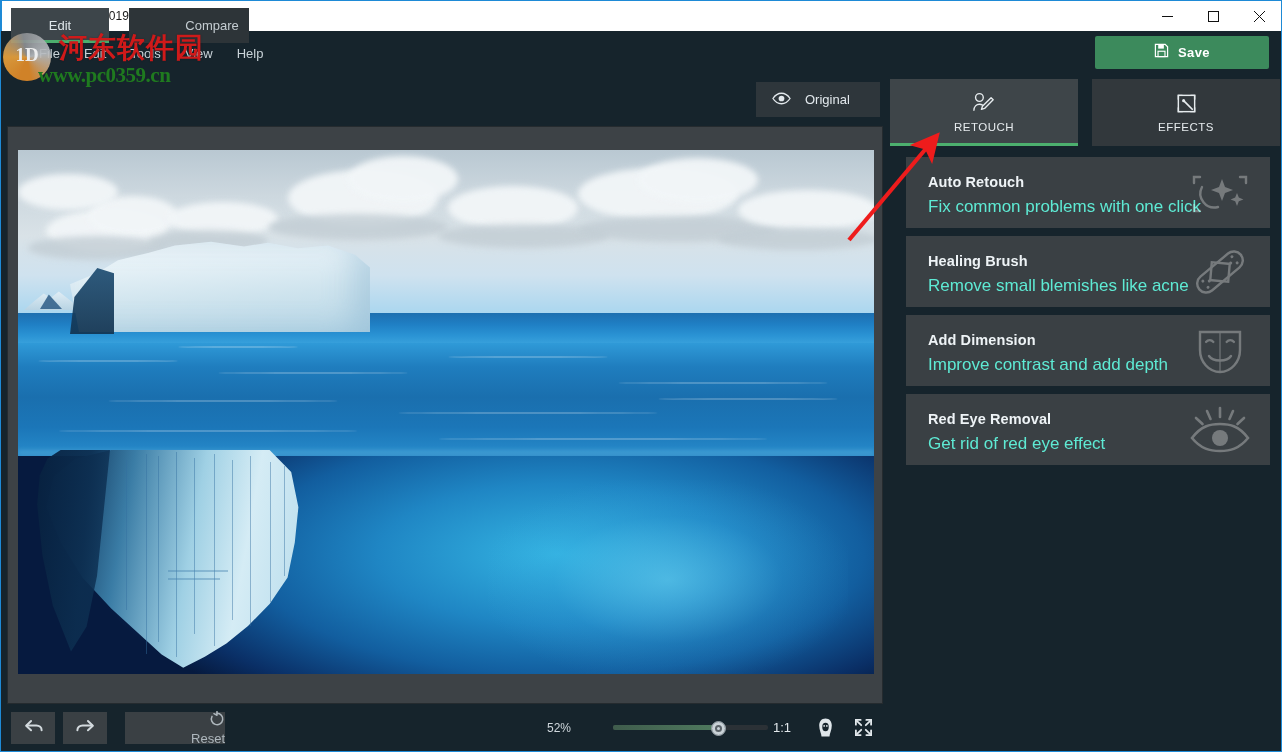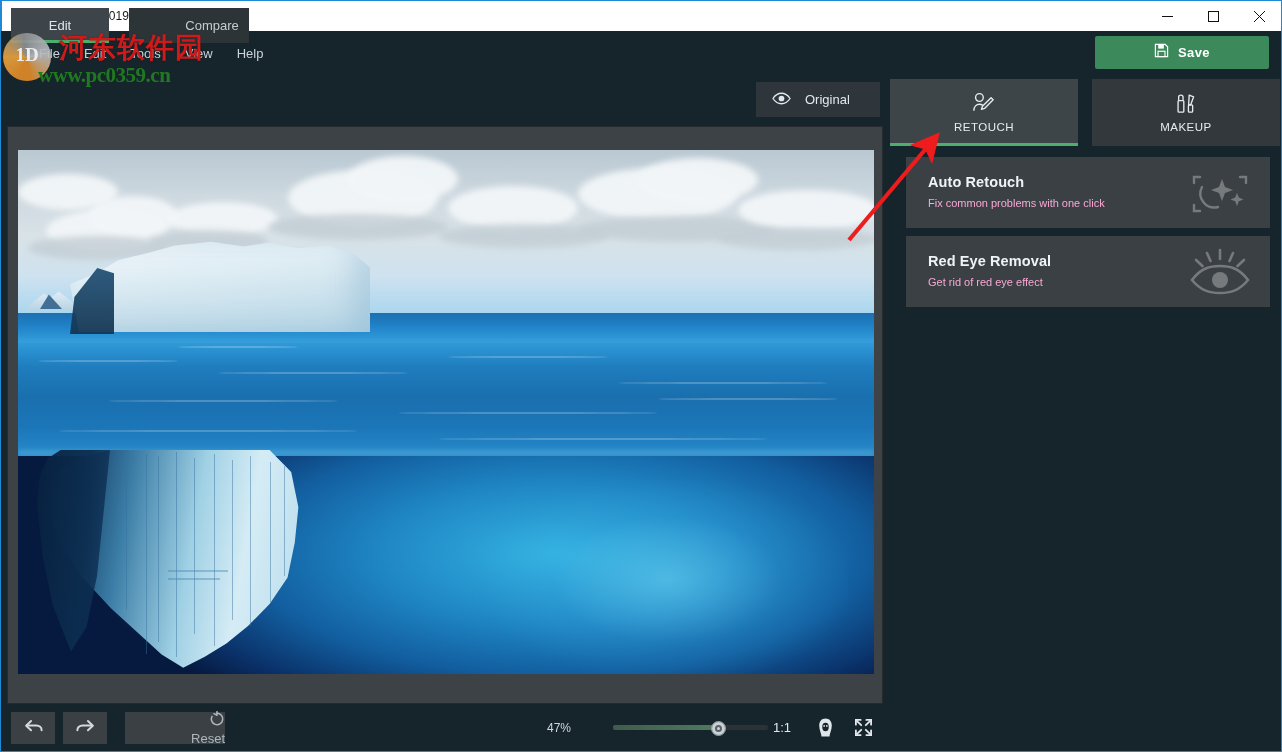--- a/index.html
+++ b/index.html
@@ -270,21 +270,21 @@
     cursor: pointer;
     overflow: hidden;
   }
   .tool-row .t-title {
     position: absolute; left: 22px; top: 17px;
     font-size: 14.5px; font-weight: bold; color: #eef3f6;
     letter-spacing: .1px;
   }
   .tool-row .t-sub {
     position: absolute; left: 22px; top: 40px;
-    font-size: 11px; color: #f9a8d4;
+    font-size: 17px; color: #5eead4;
   }
   .tool-row .t-ico {
     position: absolute; right: 14px; top: 8px;
     width: 72px; height: 56px;
     opacity: .30;
     display: flex; align-items: center; justify-content: center;
   }
 
   
   .bottombar {
@@ -514,53 +514,83 @@
           <svg width="24" height="22" viewBox="0 0 26 24">
             <circle cx="8" cy="6" r="4.2" fill="none" stroke="#e6ebee" stroke-width="1.5"></circle>
             <path d="M2 20c0-4.2 2.7-6.6 6-6.6 1.3 0 2.5.35 3.5 1" fill="none" stroke="#e6ebee" stroke-width="1.5" stroke-linecap="round"></path>
             <path d="M23 8.5l-9.4 9.4-3.4 1.1 1.1-3.4L20.7 6.2z" fill="none" stroke="#e6ebee" stroke-width="1.5" stroke-linejoin="round"></path>
           </svg>
         </span>
         <span class="lbl">RETOUCH</span>
       </div>
 
 
+
+
       <div class="tool-tab">
         <span class="ico">
           <svg width="23" height="23" viewBox="0 0 24 24">
-            <rect x="3.2" y="9" width="6" height="12" rx="1" fill="none" stroke="#e6ebee" stroke-width="1.4"></rect>
-            <path d="M3.8 9V5.4c0-1.2 1-2.2 2.3-2.2s2.3 1 2.3 2.2V9" fill="none" stroke="#e6ebee" stroke-width="1.4"></path>
-            <path d="M14.8 3.3l4.6 1.7-3.1 8.6h-2.1z" fill="none" stroke="#e6ebee" stroke-width="1.4" stroke-linejoin="round"></path>
-            <rect x="14" y="13.4" width="4.4" height="7.6" rx="1" fill="none" stroke="#e6ebee" stroke-width="1.4"></rect>
+            <path d="M3.5 7.5v-4h4M20.5 7.5v-4h-4M3.5 16.5v4h4M20.5 16.5v4h-4" fill="none" stroke="#e6ebee" stroke-width="1.5" stroke-linecap="round"></path>
+            <rect x="3.5" y="3.5" width="17" height="17" fill="none" stroke="#e6ebee" stroke-width="1.5"></rect>
+            <line x1="9.5" y1="9.5" x2="18" y2="18" stroke="#e6ebee" stroke-width="1.8" stroke-linecap="round"></line>
+            <circle cx="9" cy="9" r="1.6" fill="#e6ebee"></circle>
           </svg>
         </span>
-        <span class="lbl">MAKEUP</span>
-      </div>
-
-
+        <span class="lbl">EFFECTS</span>
+      </div>
 
     </div>
 
     <div class="toollist">
 
       <div class="tool-row">
         <div class="t-title">Auto Retouch</div>
         <div class="t-sub">Fix common problems with one click</div>
         <div class="t-ico">
           <svg width="60" height="48" viewBox="0 0 60 48">
             <path d="M10 8h-6v6M50 8h6v6M10 42h-6v-6" fill="none" stroke="#fff" stroke-width="2.4" stroke-linecap="round"></path>
             <path d="M12 18a14 14 0 0 0 16 20" fill="none" stroke="#fff" stroke-width="2.4" stroke-linecap="round"></path>
             <path d="M32 10l3 8 8 3-8 3-3 8-3-8-8-3 8-3z" fill="#fff"></path>
             <path d="M47 24l1.8 4.6 4.6 1.8-4.6 1.8L47 37l-1.8-4.8-4.6-1.8 4.6-1.8z" fill="#fff"></path>
           </svg>
         </div>
       </div>
 
-
-
+      <div class="tool-row">
+        <div class="t-title">Healing Brush</div>
+        <div class="t-sub">Remove small blemishes like acne</div>
+        <div class="t-ico">
+          <svg width="62" height="50" viewBox="0 0 62 50">
+            <g transform="rotate(-40 31 25)">
+              <rect x="4" y="16" width="54" height="18" rx="9" fill="none" stroke="#fff" stroke-width="2.4"></rect>
+              <rect x="22" y="16" width="18" height="18" fill="none" stroke="#fff" stroke-width="2.4" transform="rotate(45 31 25)"></rect>
+              <circle cx="12" cy="21" r="1.5" fill="#fff"></circle>
+                <circle cx="12" cy="29" r="1.5" fill="#fff"></circle>
+              <circle cx="17" cy="25" r="1.5" fill="#fff"></circle>
+              <circle cx="50" cy="21" r="1.5" fill="#fff"></circle>
+                <circle cx="50" cy="29" r="1.5" fill="#fff"></circle>
+              <circle cx="45" cy="25" r="1.5" fill="#fff"></circle>
+            </g>
+          </svg>
+        </div>
+      </div>
+
+
+      <div class="tool-row">
+        <div class="t-title">Add Dimension</div>
+        <div class="t-sub">Improve contrast and add depth</div>
+        <div class="t-ico">
+          <svg width="52" height="50" viewBox="0 0 52 50">
+            <path d="M6 6h40v18c0 12-9 22-20 22S6 36 6 24z" fill="none" stroke="#fff" stroke-width="2.4"></path>
+            <path d="M26 6v40" stroke="#fff" stroke-width="2" opacity=".55"></path>
+            <path d="M12 16c2-2.6 5.4-2.6 7.4 0M32.6 16c2-2.6 5.4-2.6 7.4 0" fill="none" stroke="#fff" stroke-width="2.2" stroke-linecap="round"></path>
+            <path d="M15 30c4 6 18 6 22 0" fill="none" stroke="#fff" stroke-width="2.4" stroke-linecap="round"></path>
+          </svg>
+        </div>
+      </div>
 
       <div class="tool-row">
         <div class="t-title">Red Eye Removal</div>
         <div class="t-sub">Get rid of red eye effect</div>
         <div class="t-ico">
           <svg width="62" height="48" viewBox="0 0 62 48">
             <g stroke="#fff" stroke-width="2.6" stroke-linecap="round">
               <line x1="31" y1="2" x2="31" y2="11"></line>
               <line x1="18" y1="5" x2="21.5" y2="13"></line>
               <line x1="44" y1="5" x2="40.5" y2="13"></line>
@@ -599,21 +629,21 @@
   <div class="reset-btn">
     <span>
       <svg width="16" height="16" viewBox="0 0 18 18">
         <path d="M9 2.6A6.4 6.4 0 1 1 3.4 6" fill="none" stroke="#aeb7bd" stroke-width="1.7" stroke-linecap="round"></path>
         <path d="M9 0.6v4.2L5.6 3" fill="none" stroke="#aeb7bd" stroke-width="1.7" stroke-linecap="round" stroke-linejoin="round"></path>
       </svg>
     </span>
     <span class="reset-label">Reset</span>
   </div>
 
-  <div class="zoom-pct">47%</div>
+  <div class="zoom-pct">52%</div>
 
   <div class="zoom-slider">
     <div class="fill" style="width: 68%;"></div>
     <div class="knob" style="left: 68%;"></div>
   </div>
 
   <div class="ratio-label">1:1</div>
 
   <div class="icon-btn" id="btn-face">
     <span>

